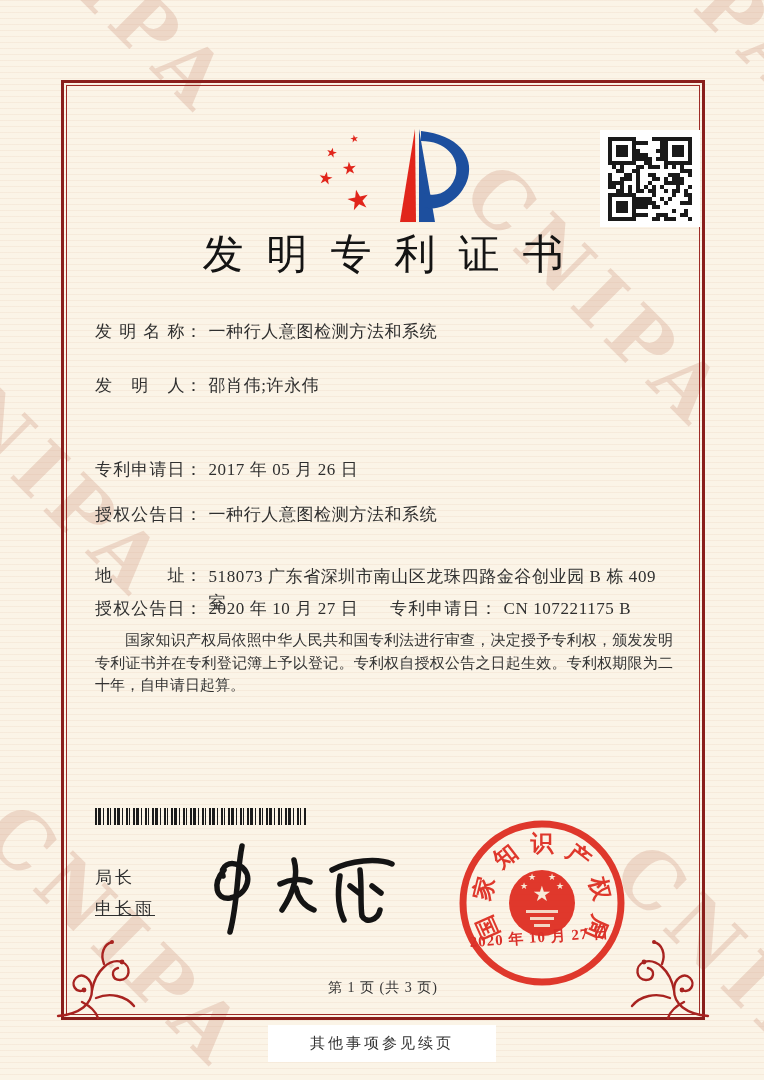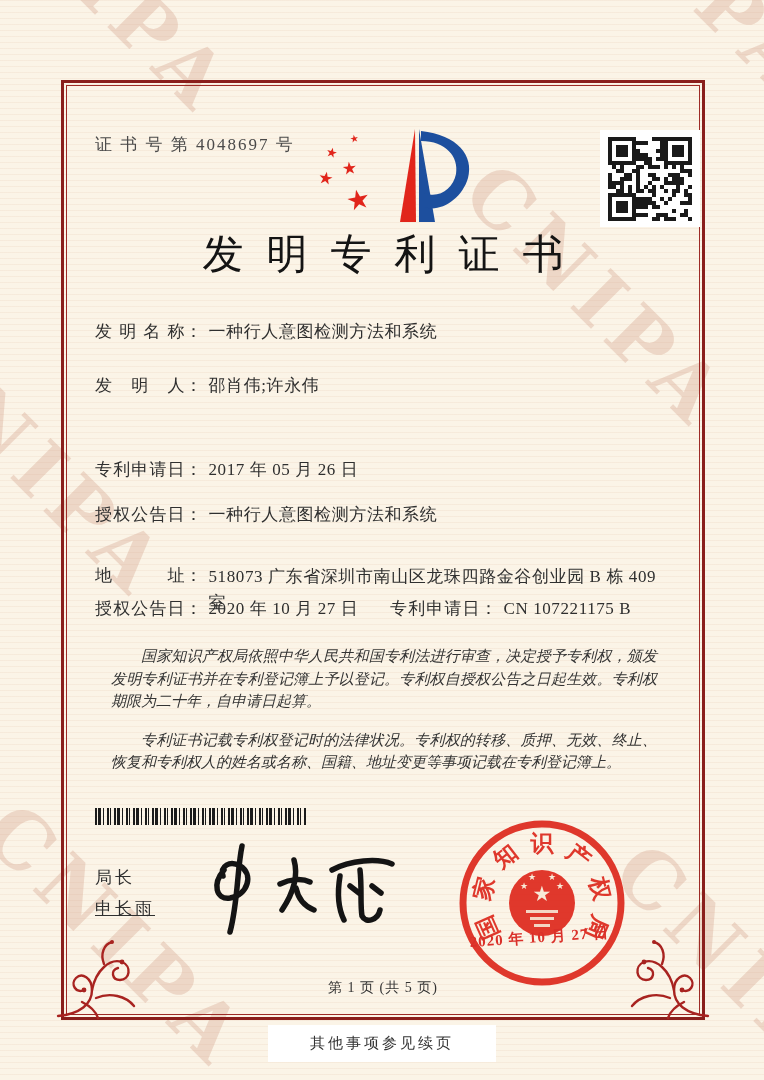--- a/index.html
+++ b/index.html
@@ -60,21 +60,21 @@
   .f-label{display:inline-block;width:90px;text-align:justify;text-align-last:justify;}
   .f-colon{display:inline-block;margin-right:6px;}
   .f-val{letter-spacing:0.6px;}
   .f-val.wrap{display:inline-block;width:456px;white-space:normal;vertical-align:top;line-height:26px;}
   .grant-right{position:absolute;left:295px;top:0;}
   
   .body-text{
     position:absolute;left:95px;top:629px;width:578px;z-index:2;
     font-size:15px;line-height:22.5px;text-align:justify;color:#333;
   }
-  .body-text p{margin:16px;text-indent:2em;font-style:italic;}
+  .body-text p{margin:0;text-indent:2em;}
   .body-text p + p{margin-top:4px;}
   
   .barcode{
     position:absolute;left:95px;top:808px;width:212px;height:17px;z-index:2;
     background:repeating-linear-gradient(90deg,
       #1b1b1b 0 2px, transparent 2px 3px,
       #1b1b1b 3px 6px, transparent 6px 8px,
       #1b1b1b 8px 9px, transparent 9px 12px,
       #1b1b1b 12px 14px, transparent 14px 15px,
       #1b1b1b 15px 16px, transparent 16px 19px);
@@ -138,21 +138,20 @@
         <path d="M30,66 C38,70 44,76 46,82"></path>
       </g>
       <g fill="#a82320">
         <circle cx="70" cy="26" r="2.4"></circle>
           <circle cx="32" cy="54" r="2.4"></circle>
           <circle cx="60" cy="6" r="2"></circle>
       </g>
     </svg>
   </div>
 
-  <div class="certno">证 书 号 第 4048697 号</div>
 
   <div class="logo">
     <svg width="176" height="106" viewBox="0 0 176 106">
       <polygon points="115,5 100,98 116,98" fill="#e1251b"></polygon>
       <polygon points="119,5 119,98 135,98" fill="#1d4f9e"></polygon>
       <path d="M121,7 C158,11 174,32 168,54 C162,75 140,89 124,83 L124,69 C139,75 153,65 156,50 C159,33 146,17 121,17 Z" fill="#1d4f9e"></path>
     </svg>
     <span class="star" style="left:46px;top:62px;font-size:27px;transform:rotate(-12deg);">★</span>
     <span class="star" style="left:18px;top:46px;font-size:17px;transform:rotate(10deg);">★</span>
     <span class="star" style="left:42px;top:36px;font-size:17px;transform:rotate(-6deg);">★</span>
@@ -419,21 +418,20 @@
     <span>
       <span class="f-label">授权公告日</span><span class="f-colon">：</span><span class="f-val">2020 年 10 月 27 日</span>
     </span>
     <span class="grant-right">
       <span class="f-label">专利申请日</span><span class="f-colon">：</span><span class="f-val">CN 107221175 B</span>
     </span>
   </div>
 
   <div class="body-text">
     <p>国家知识产权局依照中华人民共和国专利法进行审查，决定授予专利权，颁发发明专利证书并在专利登记簿上予以登记。专利权自授权公告之日起生效。专利权期限为二十年，自申请日起算。</p>
-    <p>专利证书记载专利权登记时的法律状况。专利权的转移、质押、无效、终止、恢复和专利权人的姓名或名称、国籍、地址变更等事项记载在专利登记簿上。</p>
   </div>
 
   <div class="barcode"></div>
 
   <div class="officer" style="top:866px;">局长</div>
   <div class="officer" style="top:897px;text-decoration:underline;">申长雨</div>
 
   <div class="signature">
     <svg width="215" height="105" viewBox="0 0 215 105">
       <path d="M52,10 C47,34 48,66 40,96"></path>
@@ -469,17 +467,17 @@
         <text x="96" y="63" text-anchor="middle" font-size="9" fill="#f8ead6" font-family="DejaVu Sans,sans-serif">★</text>
         <text x="104" y="72" text-anchor="middle" font-size="9" fill="#f8ead6" font-family="DejaVu Sans,sans-serif">★</text>
         <rect x="70" y="93" width="32" height="3" fill="#f6e7d4" opacity="0.9"></rect>
         <rect x="74" y="100" width="24" height="3" fill="#f6e7d4" opacity="0.9"></rect>
         <rect x="78" y="107" width="16" height="3" fill="#f6e7d4" opacity="0.9"></rect>
       </g>
       <text class="seal-date" x="14" y="130" transform="rotate(-4 14 130)" id="seal-date-text">2020 年 10 月 27 日</text>
     </svg>
   </div>
 
-  <div class="page-indicator">第 1 页 (共 5 页)</div>
+  <div class="page-indicator">第 1 页 (共 3 页)</div>
 
   <div class="footer-note">其他事项参见续页</div>
 
 </div>
 
 </body></html>

